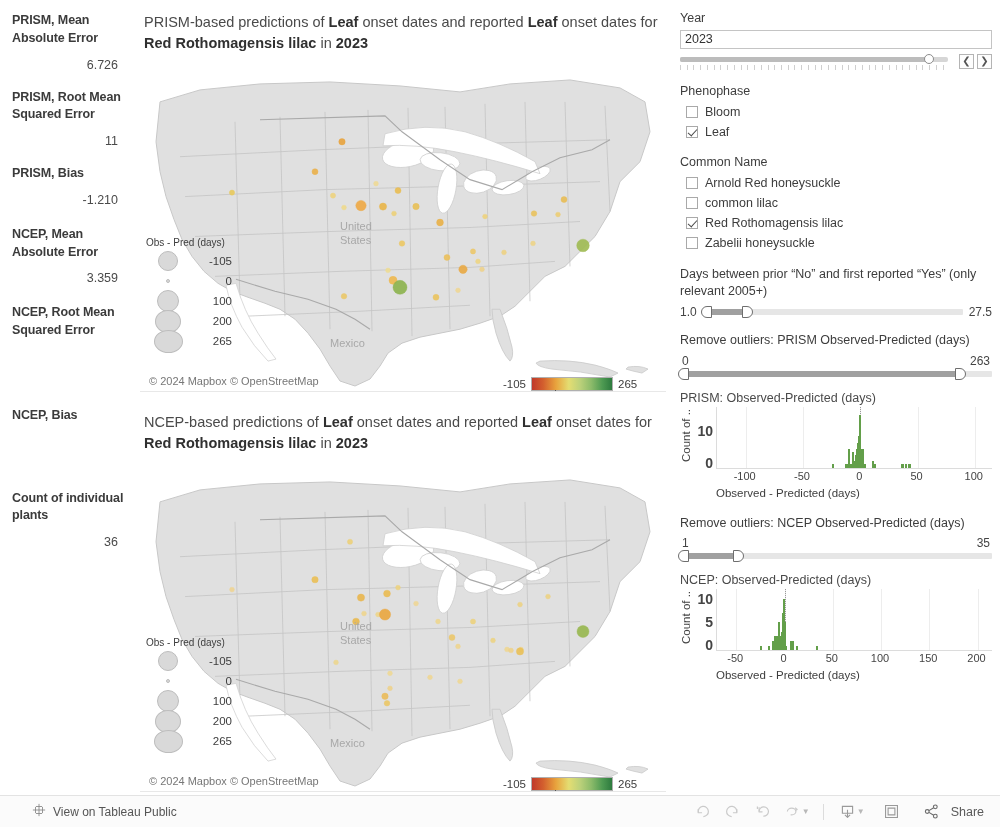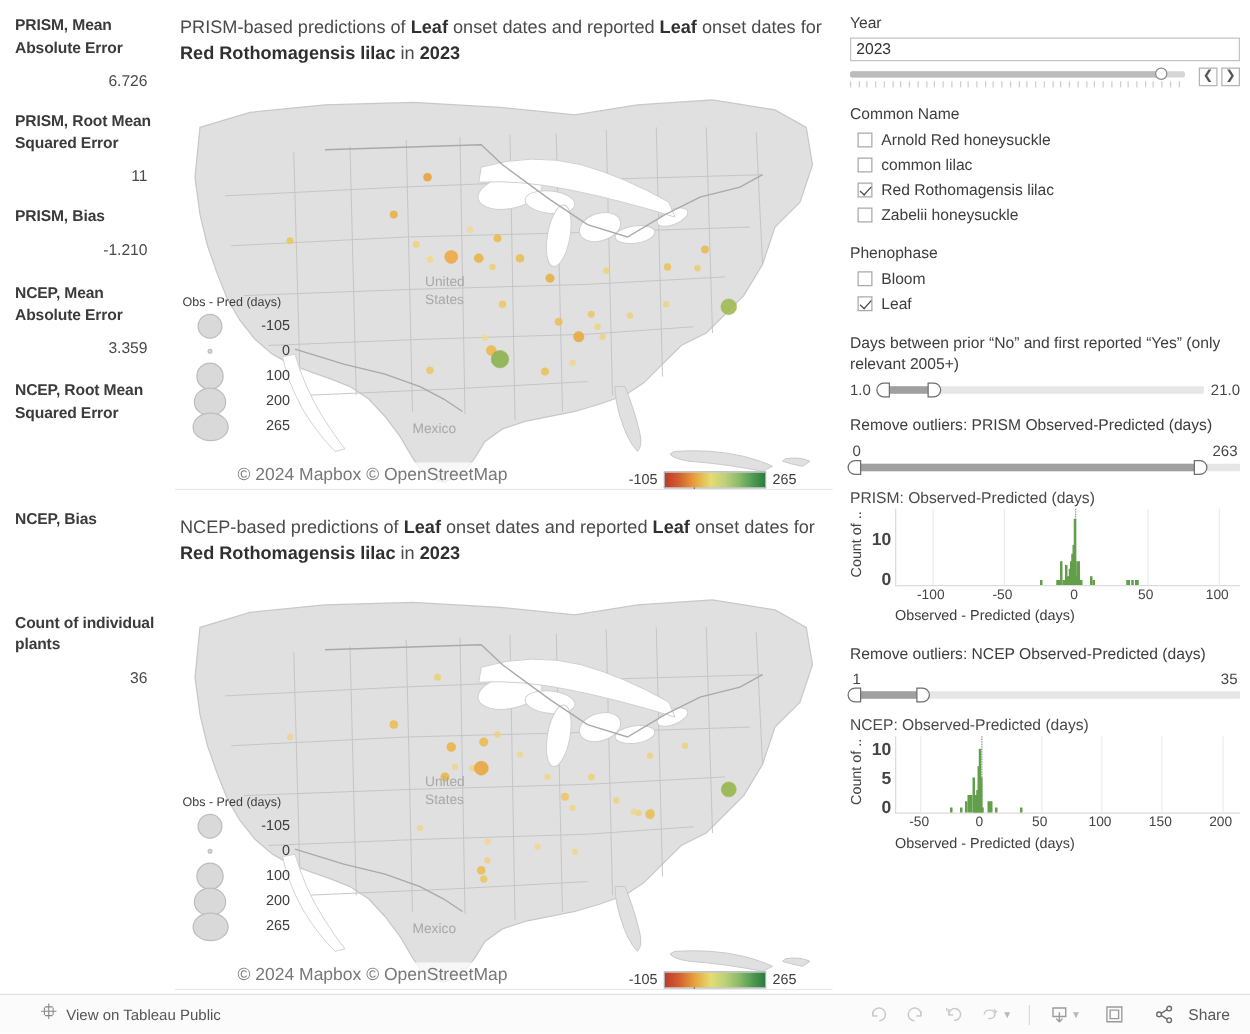--- a/index.html
+++ b/index.html
@@ -78,25 +78,24 @@
   .map-label {
     position: absolute;
     font-size: 11px;
     color: #a8a8a8;
     pointer-events: none;
     font-family: "Liberation Sans", sans-serif;
   }
   .map-attrib {
     position: absolute;
     left: 6px; bottom: 3px;
-    font-size: 14px;
+    font-size: 11px;
     color: #777777;
     background: rgba(255,255,255,0.75);
     padding: 1px 3px;
-    margin-left: 41px;
   }
 
   
   .size-legend {
     position: absolute;
     font-size: 11.5px;
     color: #444;
   }
   .size-legend .sl-title { margin-bottom: 3px; font-size: 10px; color: #3d3d3d; }
   .sl-row { display: flex; align-items: center; height: 20px; }
@@ -692,61 +691,61 @@
             </div>
         </div>
         <div class="year-nav">
           <div class="nav-btn">❮</div>
           <div class="nav-btn">❯</div>
         </div>
       </div>
     </div>
 
     <div class="f-group">
+      <div class="f-group-title">Phenophase</div>
+      <div class="cb-row">
+        <span class="cb-box"></span>
+        <span class="cb-label">Bloom</span>
+      </div>
+      <div class="cb-row">
+        <span class="cb-box checked"></span>
+        <span class="cb-label">Leaf</span>
+      </div>
+    </div>
+
+    <div class="f-group">
       <div class="f-group-title">Common Name</div>
       <div class="cb-row">
         <span class="cb-box"></span>
         <span class="cb-label">Arnold Red honeysuckle</span>
       </div>
       <div class="cb-row">
         <span class="cb-box"></span>
         <span class="cb-label">common lilac</span>
       </div>
       <div class="cb-row">
         <span class="cb-box checked"></span>
         <span class="cb-label">Red Rothomagensis lilac</span>
       </div>
       <div class="cb-row">
         <span class="cb-box"></span>
         <span class="cb-label">Zabelii honeysuckle</span>
-      </div>
-    </div>
-
-    <div class="f-group">
-      <div class="f-group-title">Phenophase</div>
-      <div class="cb-row">
-        <span class="cb-box"></span>
-        <span class="cb-label">Bloom</span>
-      </div>
-      <div class="cb-row">
-        <span class="cb-box checked"></span>
-        <span class="cb-label">Leaf</span>
       </div>
     </div>
 
     <div class="range-block">
       <div class="range-caption">Days between prior “No” and first reported “Yes” (only relevant 2005+)</div>
       <div class="range-inline">
         <span class="range-min">1.0</span>
         <span class="rs-track">
           <span class="rs-fill" style="left:0%; width:16%;"></span>
           <span class="rs-handle left" style="left:-2px;"></span>
           <span class="rs-handle right" style="left:15%;"></span>
         </span>
-        <span class="range-max">21.0</span>
+        <span class="range-max">27.5</span>
       </div>
     </div>
 
     <div class="range-block range-stack">
       <div class="range-caption">Remove outliers: PRISM Observed-Predicted (days)</div>
       <div class="range-nums">
         <span>0</span>
         <span>263</span>
       </div>
       <div class="range-inline">

